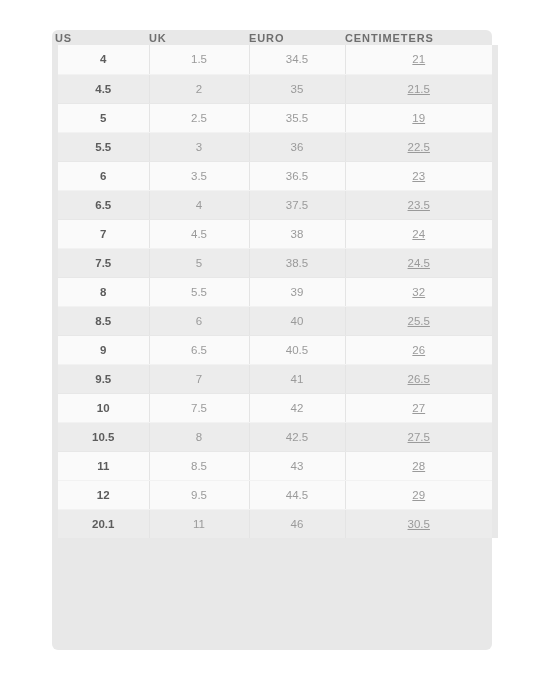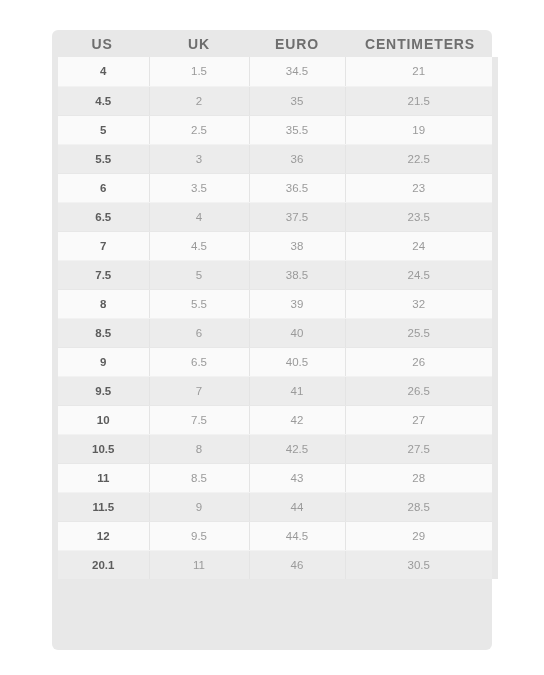--- a/index.html
+++ b/index.html
@@ -32,27 +32,27 @@
     position: absolute;
     left: 0;
     top: 0;
     width: 440px;
     border-collapse: collapse;
     table-layout: fixed;
   }
 
   
   table#size-chart-table thead th {
-    height: 27px;
+    height: 15px;
     background: transparent;
     color: #6e6e6e;
-    font-size: 14px;
+    font-size: 11px;
     font-weight: bold;
     letter-spacing: 0.9px;
-    text-align: center;
+    text-align: left;
     vertical-align: middle;
     padding: 0;
     border: none;
     text-transform: uppercase;
   }
 
   
   col.col-us   { width: 94px; }
   col.col-uk   { width: 100px; }
   col.col-euro { width: 96px; }
@@ -75,20 +75,21 @@
     box-sizing: border-box;
   }
   
   table#size-chart-table tbody td.cell-us {
     color: #5c5c5c;
     font-weight: bold;
     border-left: 6px solid #e8e8e8;
   }
   table#size-chart-table tbody td.cell-cm {
     border-right: 6px solid #e8e8e8;
+    text-decoration: underline;
   }
   
   table#size-chart-table tbody tr.row-odd td {
     border-bottom: 1px solid #f2f2f2;
   }
   table#size-chart-table tbody tr.row-even td {
     border-bottom: 1px solid #e7e7e7;
   }
   table#size-chart-table tbody tr:last-child td {
     border-bottom: none;
@@ -197,26 +198,20 @@
           <td class="cell-uk">8</td>
           <td class="cell-euro">42.5</td>
           <td class="cell-cm">27.5</td>
         </tr>
         <tr class="row-odd">
           <td class="cell-us">11</td>
           <td class="cell-uk">8.5</td>
           <td class="cell-euro">43</td>
           <td class="cell-cm">28</td>
         </tr>
-        <tr class="row-even">
-          <td class="cell-us">11.5</td>
-          <td class="cell-uk">9</td>
-          <td class="cell-euro">44</td>
-          <td class="cell-cm">28.5</td>
-        </tr>
         <tr class="row-odd">
           <td class="cell-us">12</td>
           <td class="cell-uk">9.5</td>
           <td class="cell-euro">44.5</td>
           <td class="cell-cm">29</td>
         </tr>
         <tr class="row-even">
           <td class="cell-us">20.1</td>
           <td class="cell-uk">11</td>
           <td class="cell-euro">46</td>

